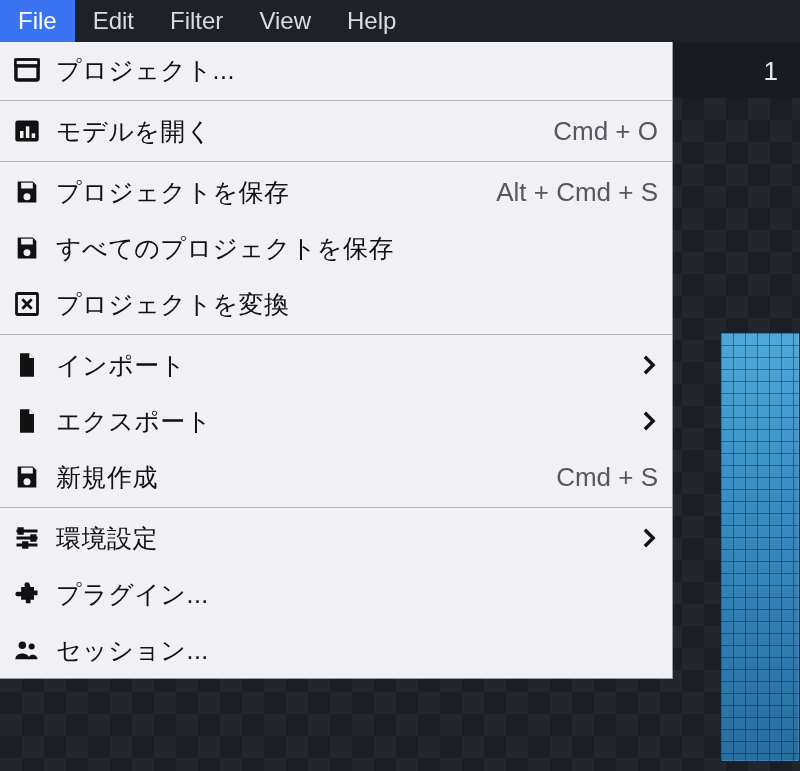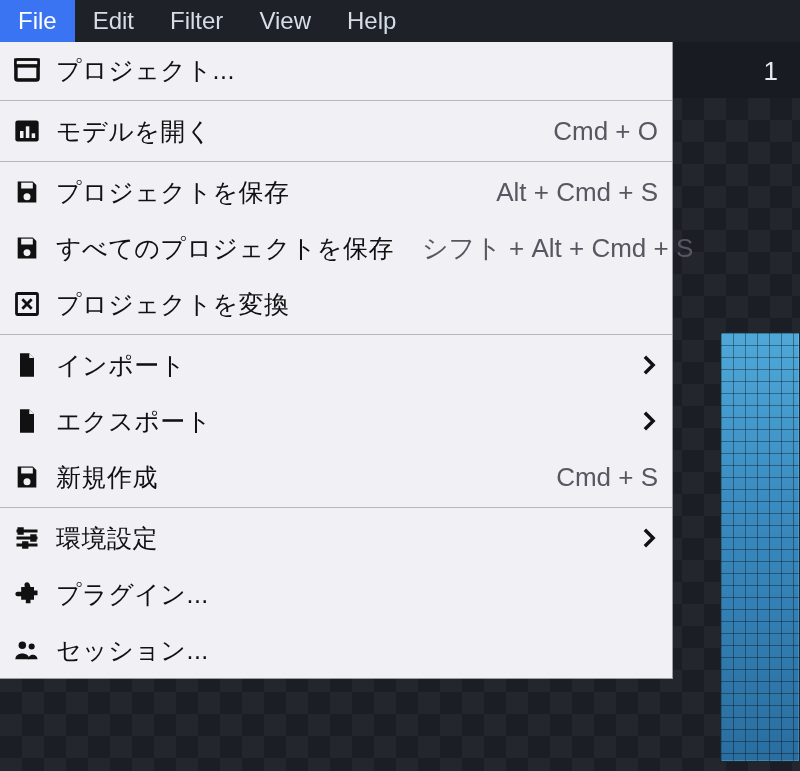--- a/index.html
+++ b/index.html
@@ -168,21 +168,20 @@
   <div class="row">
     <span class="icon">
         <svg viewBox="0 0 24 24" fill="#111">
           <path d="M4 3h13l3 3v15H4z"></path>
           <rect x="7" y="4" width="10" height="5" fill="#f1f0f5"></rect>
           <circle cx="12" cy="16" r="3" fill="#f1f0f5"></circle>
         </svg>
       </span>
     <span class="label">すべてのプロジェクトを保存</span>
     <span class="spacer"></span>
-    <span class="shortcut">シフト + Alt + Cmd + S</span>
   </div>
   <div class="row">
     <span class="icon">
         <svg viewBox="0 0 24 24" fill="none" stroke="#111" stroke-width="2.4">
           <rect x="3" y="3" width="18" height="18" rx="1"></rect>
           <path d="M8 8l8 8M16 8l-8 8"></path>
         </svg>
       </span>
     <span class="label">プロジェクトを変換</span>
     <span class="spacer"></span>

